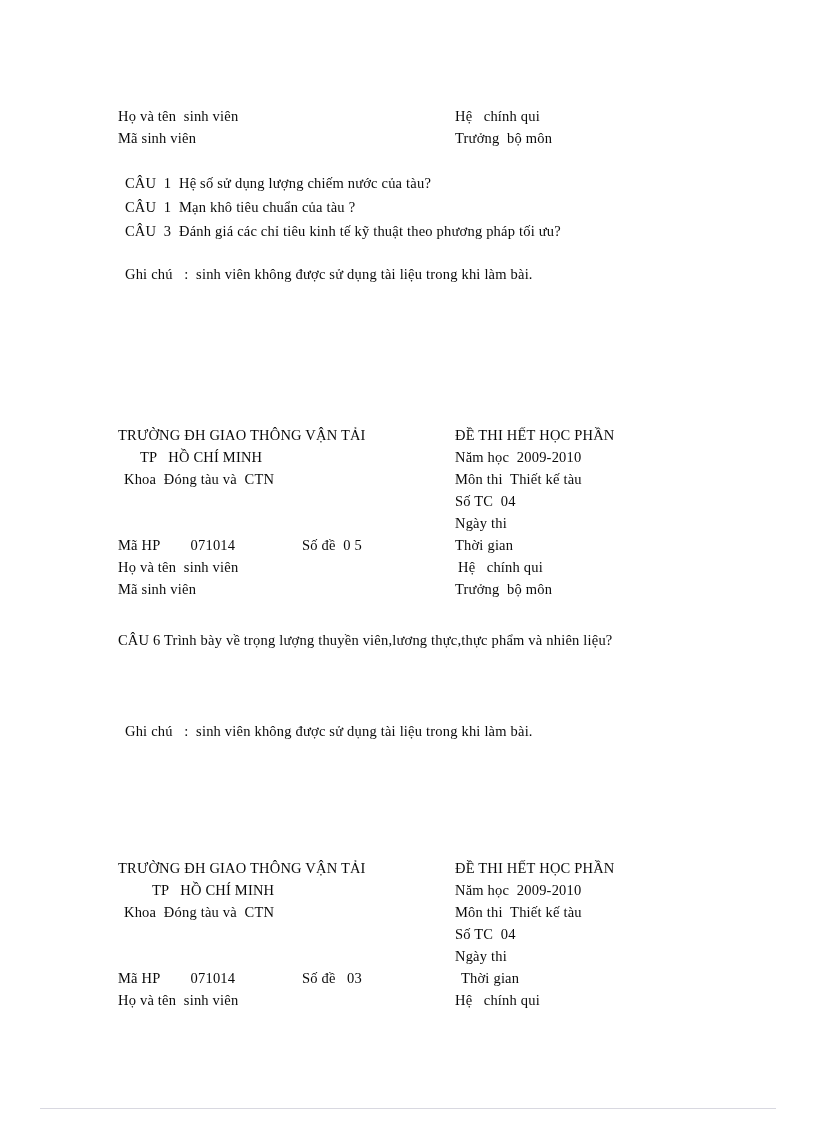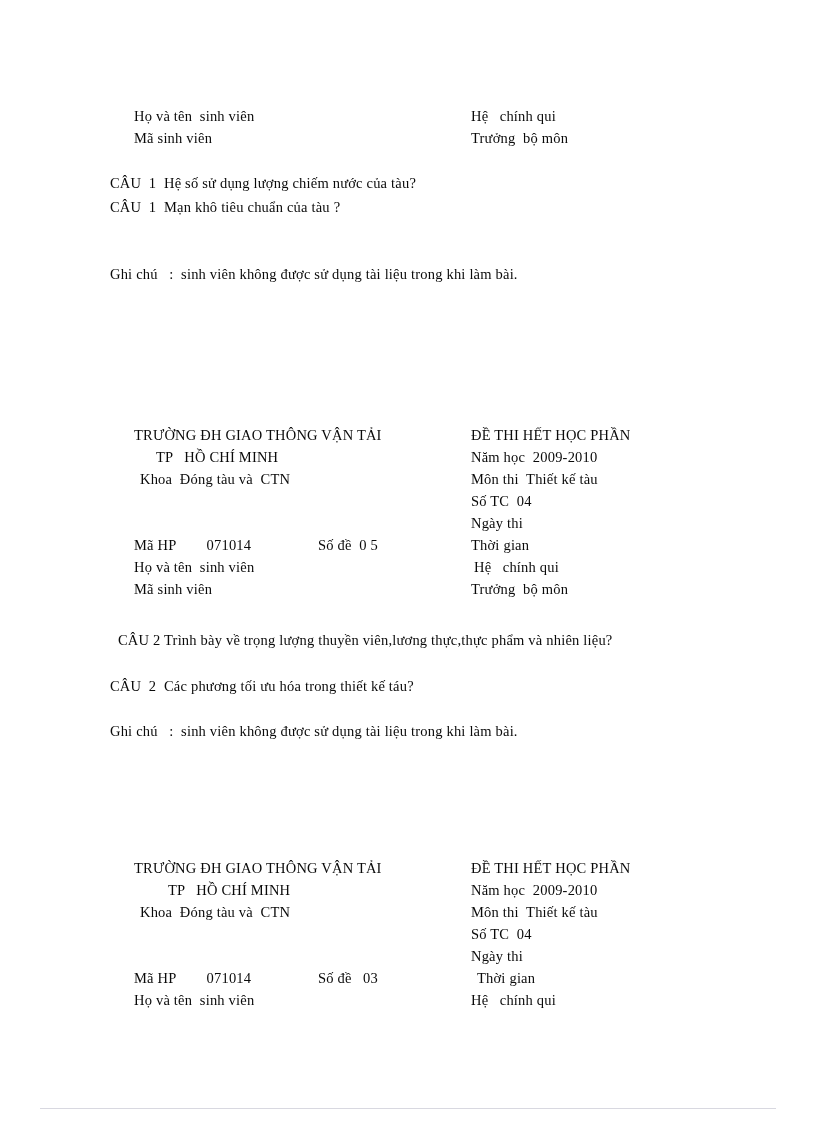--- a/index.html
+++ b/index.html
@@ -16,21 +16,21 @@
     overflow: hidden;
   }
   .page {
     position: relative;
     width: 816px;
     height: 1123px;
     box-sizing: border-box;
   }
   .block {
     position: absolute;
-    left: 16px;
+    left: 0;
     width: 740px;
   }
   .col-left {
     position: absolute;
     left: 118px;
     white-space: pre;
     font-size: 14.5px;
     line-height: 22px;
     letter-spacing: 0.2px;
   }
@@ -53,21 +53,21 @@
   .footer-rule {
     position: absolute;
     left: 40px;
     top: 1108px;
     width: 736px;
     height: 1px;
     background: #d8d8e0;
   }
   .q-line {
     position: absolute;
-    left: 110px;
+    left: 125px;
     white-space: pre;
     font-size: 14.5px;
     line-height: 23px;
     letter-spacing: 0.2px;
   }
   .wrap-line {
     position: absolute;
     left: 118px;
     width: 570px;
     font-size: 14.5px;
@@ -86,20 +86,21 @@
       <span class="col-right">Hệ   chính qui</span>
     </div>
     <div class="row">
       <span class="col-left">Mã sinh viên</span>
       <span class="col-right">Trưởng  bộ môn</span>
     </div>
   </div>
 
   <div class="q-line" style="top:172px;">CÂU  1  Hệ số sử dụng lượng chiếm nước của tàu?</div>
   <div class="q-line" style="top:196px;">CÂU  1  Mạn khô tiêu chuẩn của tàu ?</div>
+  <div class="q-line" style="top:220px;">CÂU  3  Đánh giá các chỉ tiêu kinh tế kỹ thuật theo phương pháp tối ưu?</div>
 
   <div class="q-line" style="top:263px;">Ghi chú   :  sinh viên không được sử dụng tài liệu trong khi làm bài.</div>
 
   <div class="block" style="top:424px;">
     <div class="row">
       <span class="col-left">TRƯỜNG ĐH GIAO THÔNG VẬN TẢI</span>
       <span class="col-right">ĐỀ THI HẾT HỌC PHẦN</span>
     </div>
     <div class="row">
       <span class="col-left indent-center">TP   HỒ CHÍ MINH</span>
@@ -123,22 +124,21 @@
     <div class="row">
       <span class="col-left">Họ và tên  sinh viên</span>
       <span class="col-right" style="left:458px;">Hệ   chính qui</span>
     </div>
     <div class="row">
       <span class="col-left">Mã sinh viên</span>
       <span class="col-right">Trưởng  bộ môn</span>
     </div>
   </div>
 
-  <div class="wrap-line" style="top:629px;">CÂU  2  Trình bày về trọng lượng thuyền viên,lương  thực,thực phẩm và nhiên liệu?</div>
-  <div class="q-line" style="top:675px;">CÂU  2  Các phương tối ưu hóa trong thiết kế táu?</div>
+  <div class="wrap-line" style="top:629px;">CÂU  6  Trình bày về trọng lượng thuyền viên,lương  thực,thực phẩm và nhiên liệu?</div>
 
   <div class="q-line" style="top:720px;">Ghi chú   :  sinh viên không được sử dụng tài liệu trong khi làm bài.</div>
 
   <div class="block" style="top:857px;">
     <div class="row">
       <span class="col-left">TRƯỜNG ĐH GIAO THÔNG VẬN TẢI</span>
       <span class="col-right" style="left:455px;">ĐỀ THI HẾT HỌC PHẦN</span>
     </div>
     <div class="row">
       <span class="col-left" style="left:152px;">TP   HỒ CHÍ MINH</span>

